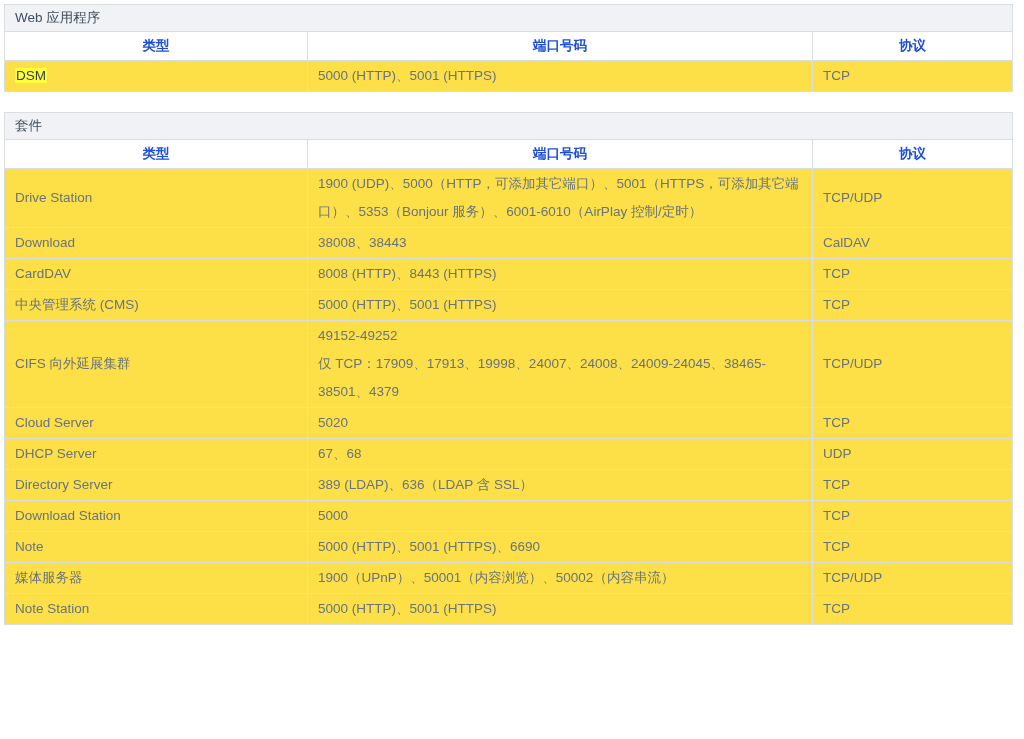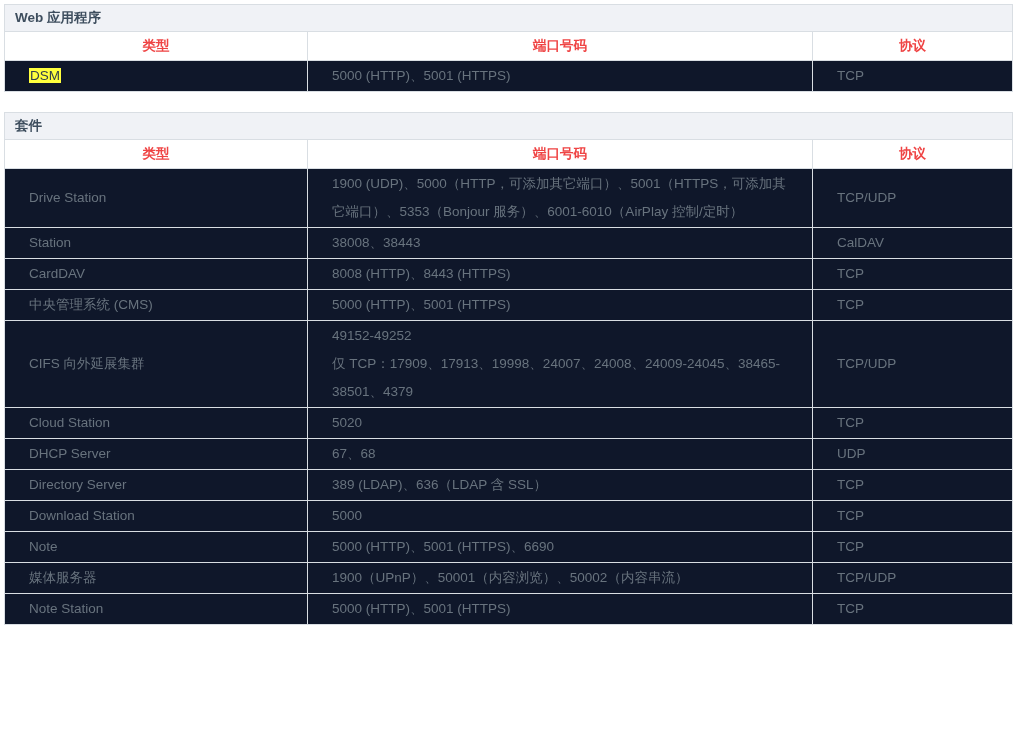--- a/index.html
+++ b/index.html
@@ -28,38 +28,38 @@
   table.pt th, table.pt td {
     border: 1px solid #d9dee3;
     font-size: 13.5px;
     box-sizing: border-box;
   }
   th.section {
     background: #f0f2f6;
     text-align: left;
     padding: 4px 10px;
     height: 25px;
-    font-weight: bold;
+    font-weight: normal;
     color: #3e4e5e;
   }
   tr.cols th {
     background: #ffffff;
     text-align: center;
     padding: 5px 10px;
     height: 29px;
     font-weight: bold;
-    color: #ef4444;
+    color: #1d4ed8;
   }
   td {
-    padding: 1px 24px;
+    padding: 1px 10px;
     line-height: 28px;
     color: #68737e;
     vertical-align: middle;
     text-align: left;
-    background: #0f172a;
+    background: #fde047;
   }
   .hl {
     background: #ffff3d;
     color: #333f4d;
     padding: 0 1px;
   }
   sup {
     font-size: 9px;
     line-height: 0;
   }
@@ -110,41 +110,41 @@
         <th>协议</th>
       </tr>
     </thead>
     <tbody>
         <tr>
           <td>Drive Station</td>
           <td>1900 (UDP)、5000（HTTP，可添加其它端口）、5001（HTTPS，可添加其它端口）、5353（Bonjour 服务）、6001-6010（AirPlay 控制/定时）</td>
           <td>TCP/UDP</td>
         </tr>
         <tr>
-          <td>Station</td>
+          <td>Download</td>
           <td>38008、38443</td>
           <td>CalDAV</td>
         </tr>
         <tr>
           <td>CardDAV</td>
           <td>8008 (HTTP)、8443 (HTTPS)</td>
           <td>TCP</td>
         </tr>
         <tr>
           <td>中央管理系统 (CMS)</td>
           <td>5000 (HTTP)、5001 (HTTPS)</td>
           <td>TCP</td>
         </tr>
         <tr>
           <td>CIFS 向外延展集群</td>
           <td>49152-49252<br>仅 TCP：17909、17913、19998、24007、24008、24009-24045、38465-38501、4379</td>
           <td>TCP/UDP</td>
         </tr>
         <tr>
-          <td>Cloud Station</td>
+          <td>Cloud Server</td>
           <td>5020</td>
           <td>TCP</td>
         </tr>
         <tr>
           <td>DHCP Server</td>
           <td>67、68</td>
           <td>UDP</td>
         </tr>
         <tr>
           <td>Directory Server</td>

